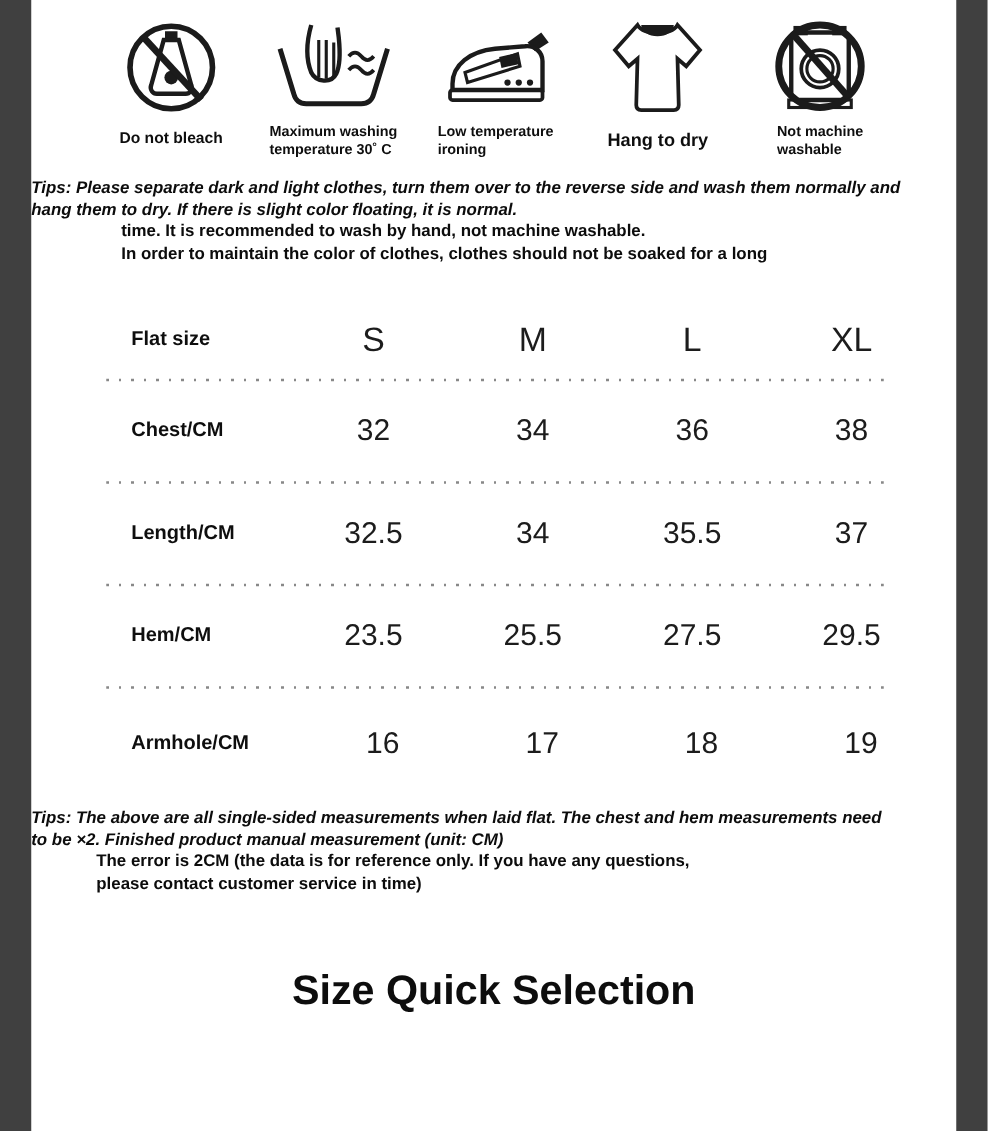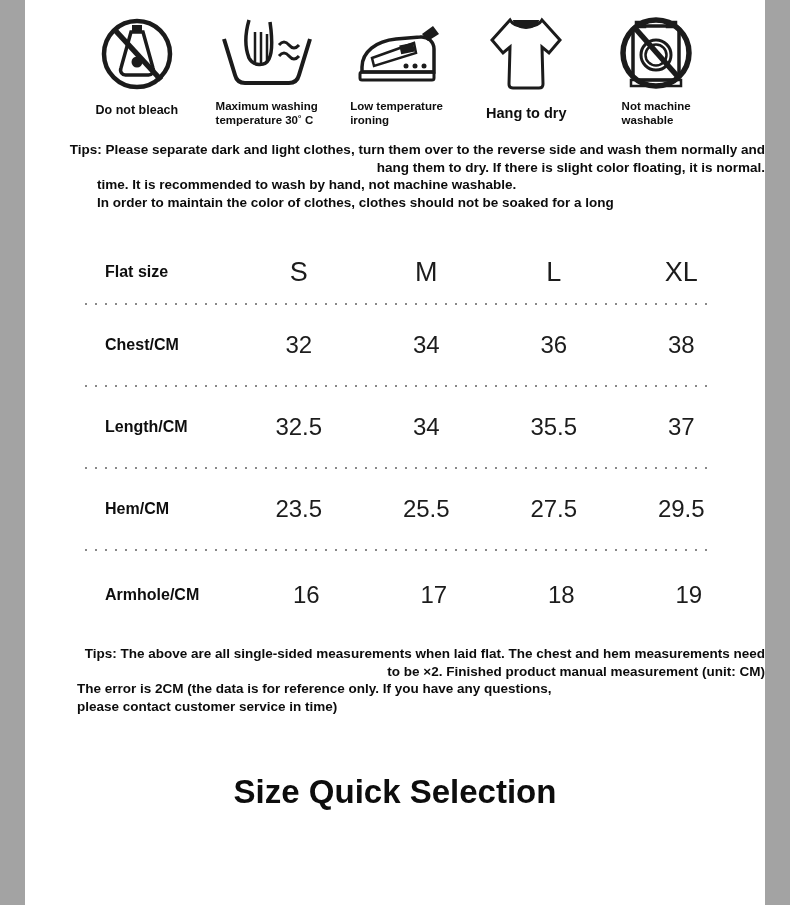--- a/index.html
+++ b/index.html
@@ -5,21 +5,21 @@
   html,body { margin:0; padding:0; }
   body {
     background:#e9e9e9;
     font-family:"Liberation Sans", sans-serif;
     color:#111;
     -webkit-font-smoothing:antialiased;
   }
   .canvas {
     position:relative;
     width:790px; height:905px;
-    background:#a3a3a3;
+    background:#404040;
     overflow:hidden;
   }
   .sheet {
     position:absolute; left:25px; top:0;
     width:740px; height:905px;
     background:#ffffff;
     overflow:hidden;
   }
 
   
@@ -49,21 +49,21 @@
   svg .fl { fill:#1b1b1b; stroke:none; }
 
   
   .tips {
     margin-top:14px;
     font-weight:700;
     font-size:13.5px;
     line-height:17.5px;
     color:#0c0c0c;
   }
-  .tips .c { text-align:right; }
+  .tips .c { text-align:left;font-style:italic; }
   .tips .l { text-align:left; padding-left:72px; }
   .tips2 .l { padding-left:52px; }
 
   
   .size-table { margin:30px 0 0 60px; width:660px; }
   .trow {
     display:grid;
     grid-template-columns:150px 1fr 1fr 1fr 1fr;
     align-items:center;
     height:80px;

